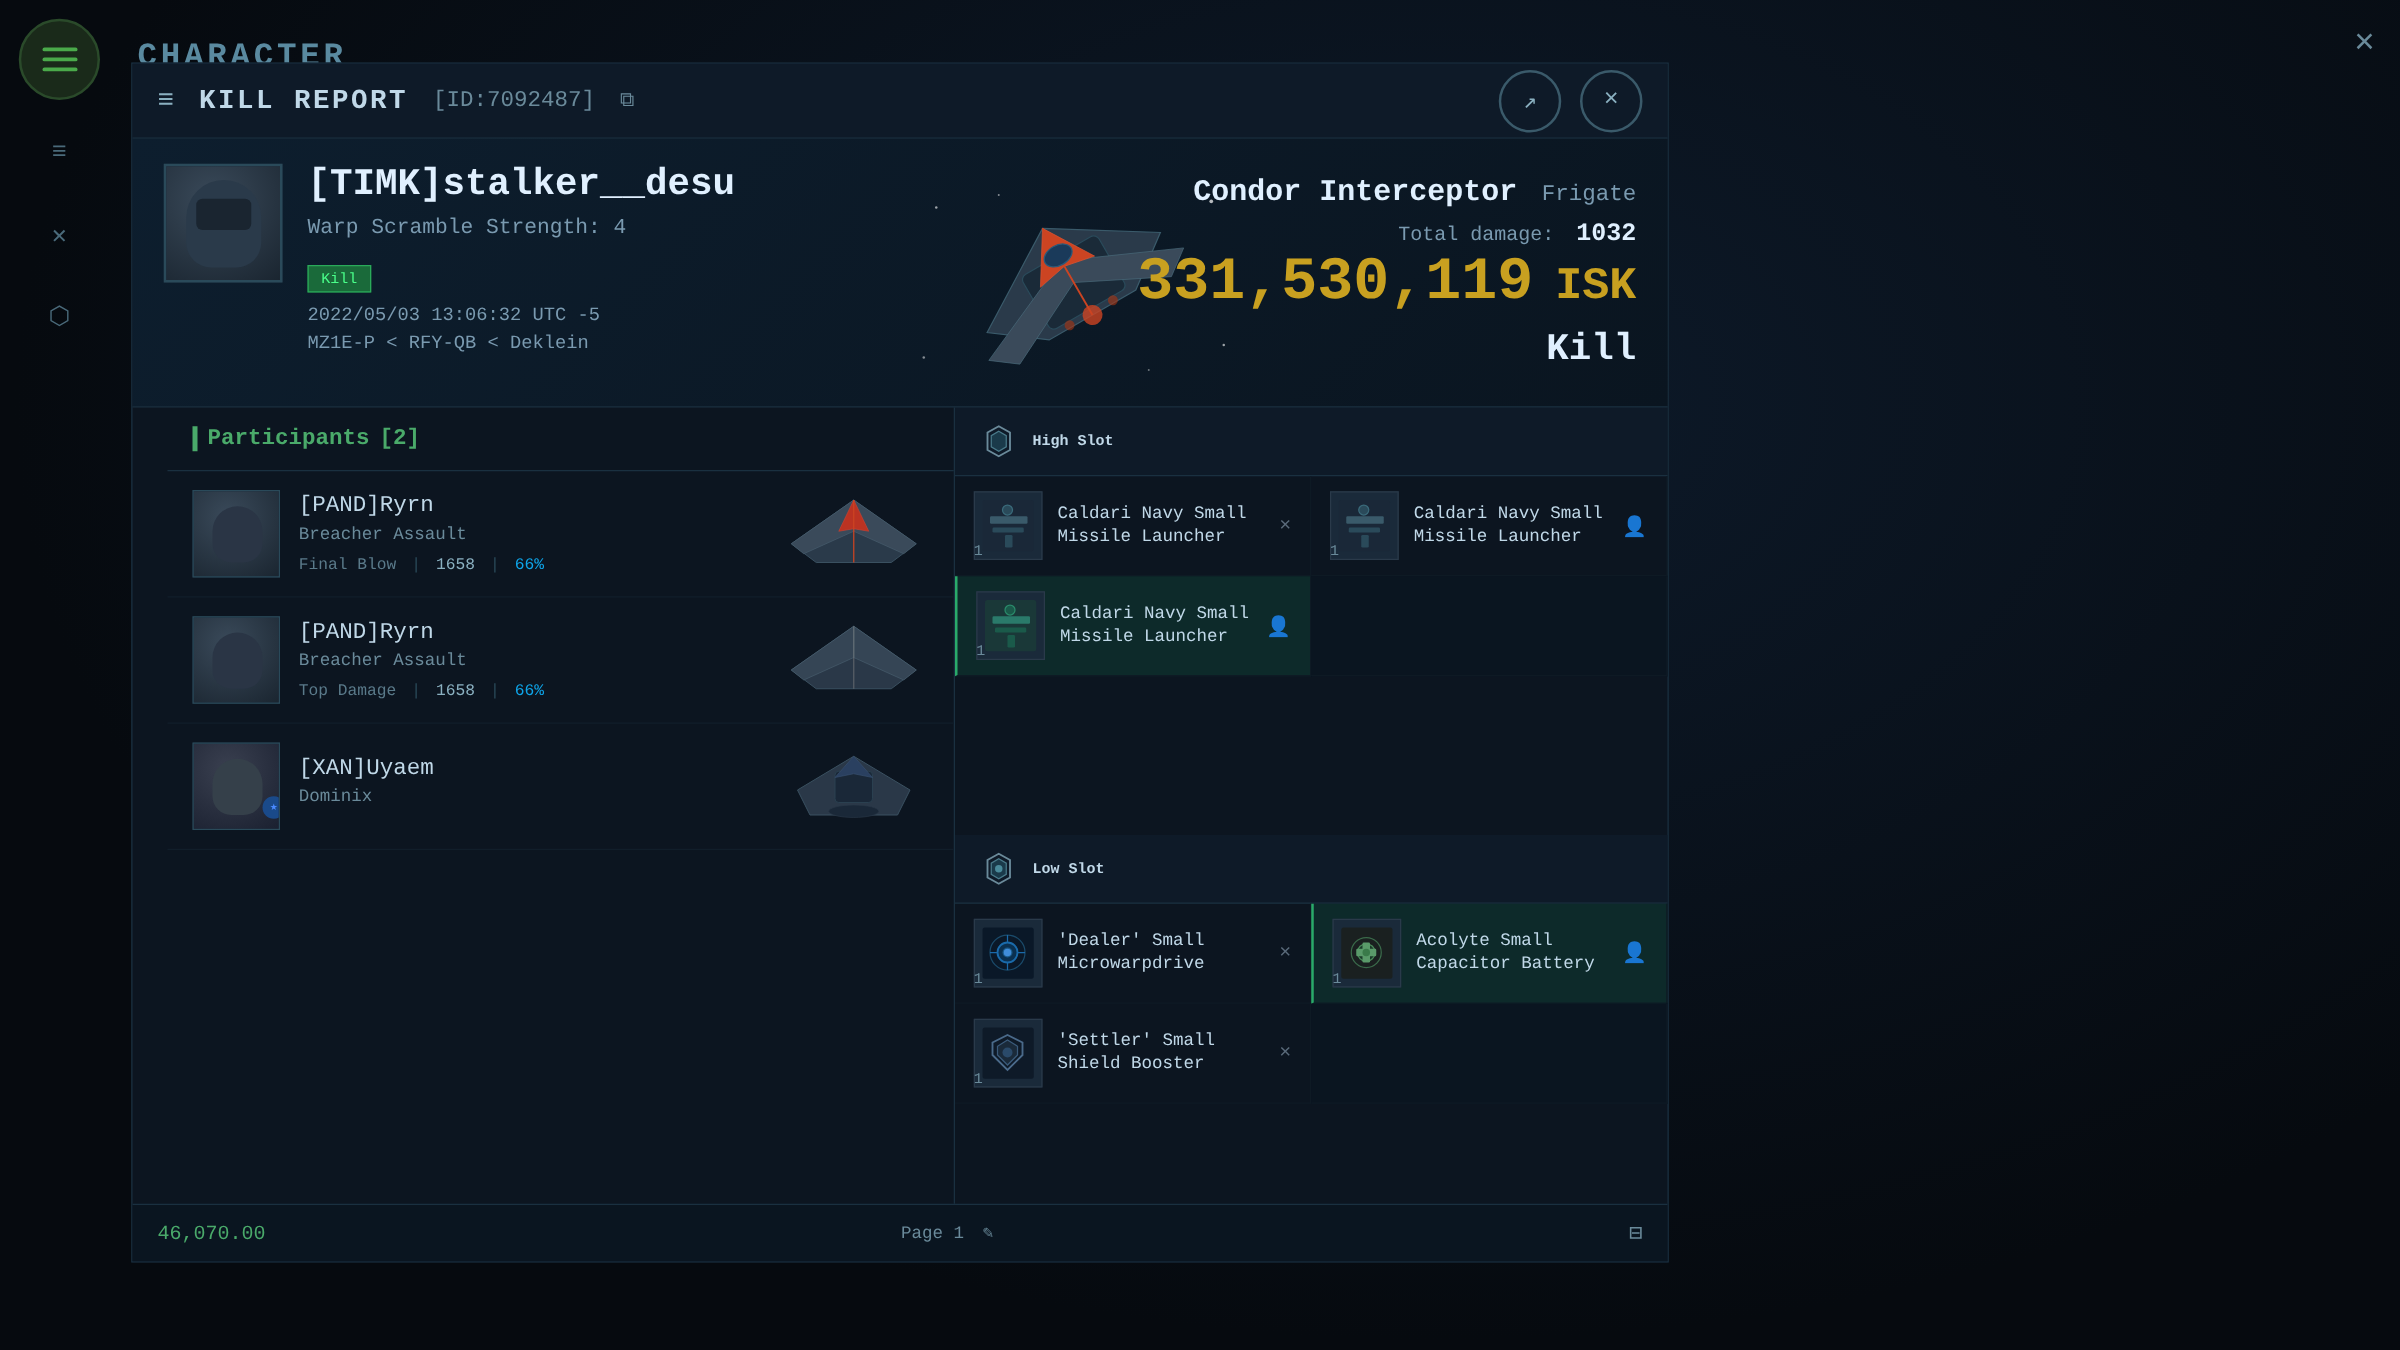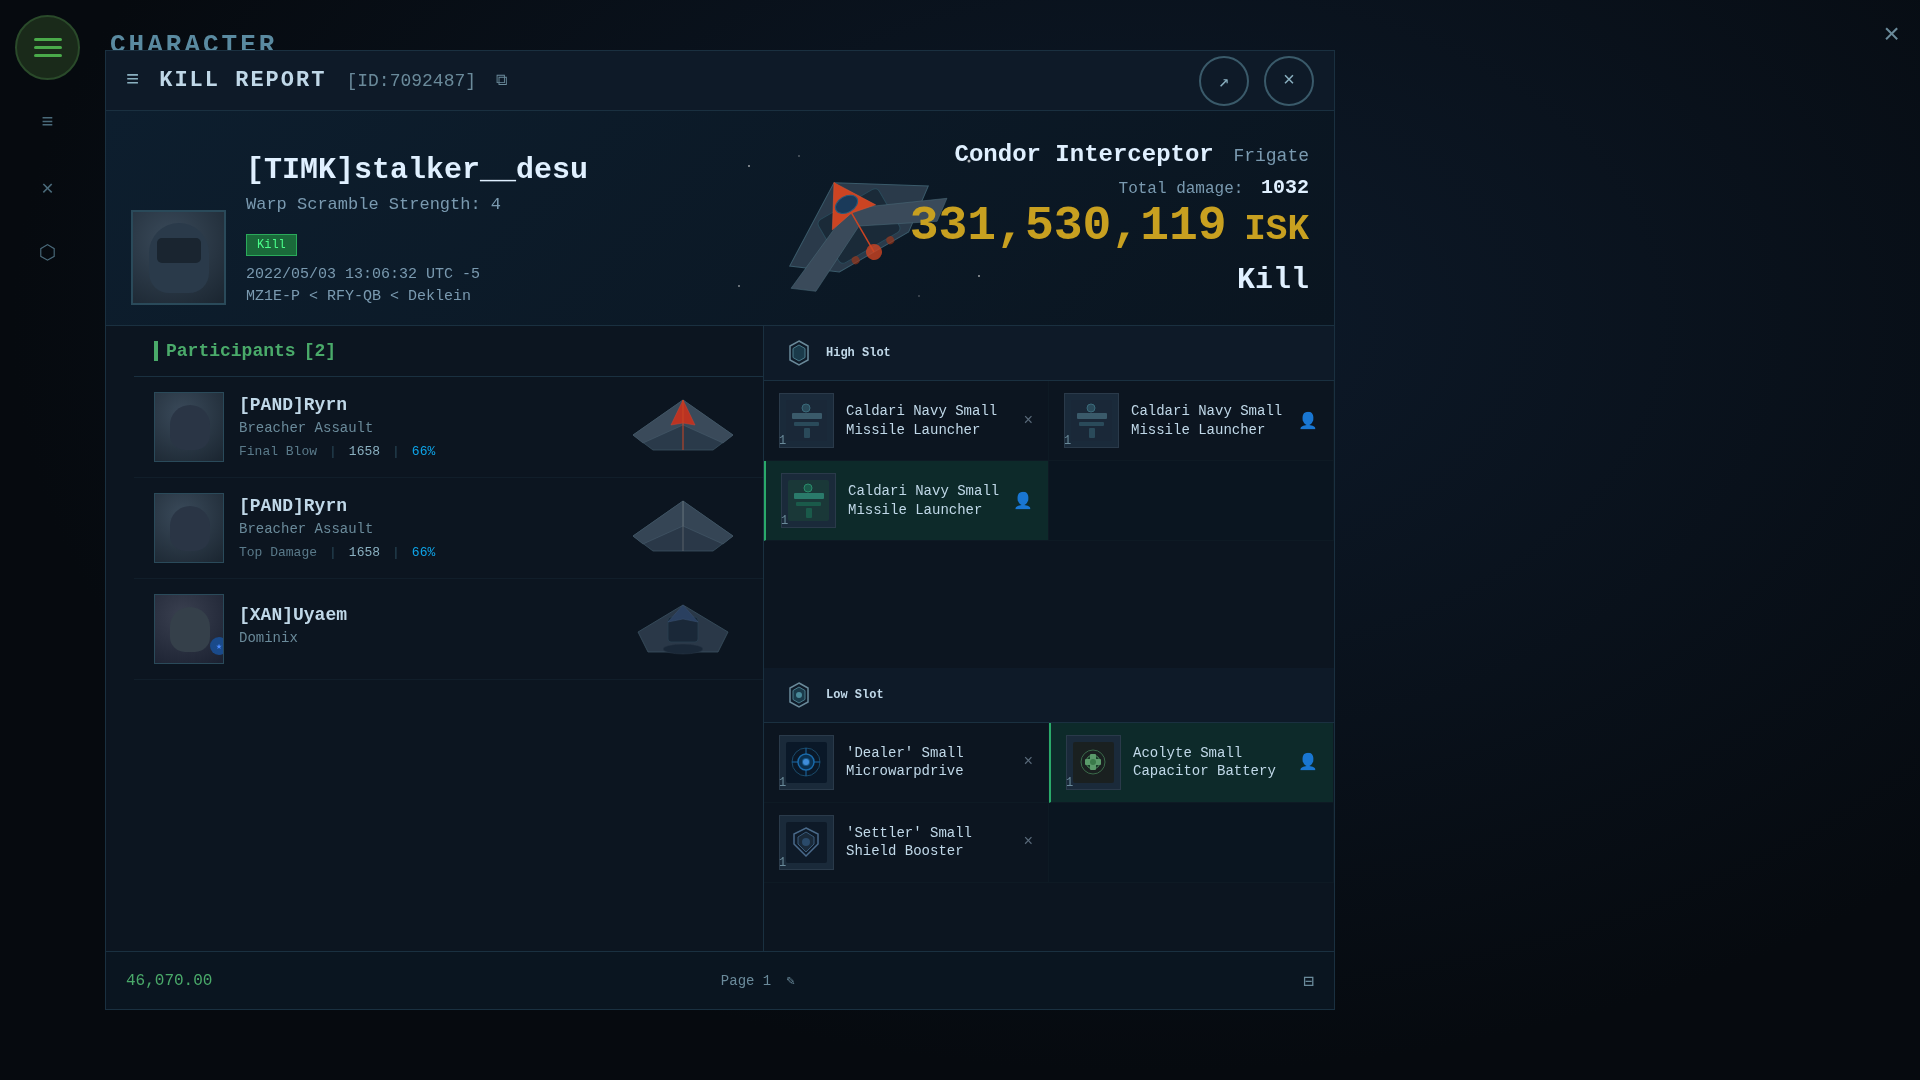--- a/index.html
+++ b/index.html
@@ -155,21 +155,21 @@
       align-items: center;
       justify-content: center;
       color: #8ab0c0;
       font-size: 20px;
       cursor: pointer;
     }
 
     
     .victim-section {
       display: flex;
-      align-items: flex-end;
+      align-items: flex-start;
       padding: 20px 25px;
       background: linear-gradient(135deg, #0d1e2e 0%, #0a1520 100%);
       border-bottom: 1px solid #1a3040;
       position: relative;
       height: 215px;
       overflow: hidden;
     }
 
     .victim-avatar {
       width: 95px;
@@ -391,21 +391,21 @@
       left: 15px;
     }
 
     .participant-info {
       flex: 1;
     }
 
     .participant-name {
       color: #c0d8e8;
       font-size: 18px;
-      font-weight: bold;
+      font-weight: normal;
       margin-bottom: 5px;
     }
 
     .participant-ship {
       color: #6a8a9a;
       font-size: 14px;
       margin-bottom: 8px;
     }
 
     .participant-stats {
@@ -556,21 +556,21 @@
       cursor: pointer;
       margin-left: auto;
     }
 
     
     .bottom-bar {
       position: absolute;
       bottom: 0;
       left: 0;
       right: 0;
-      height: 58px;
+      height: 46px;
       background: #0a1520;
       border-top: 1px solid #1a3040;
       display: flex;
       align-items: center;
       justify-content: space-between;
       padding: 0 20px;
     }
 
     .bottom-amount {
       color: #4aaa6a;

